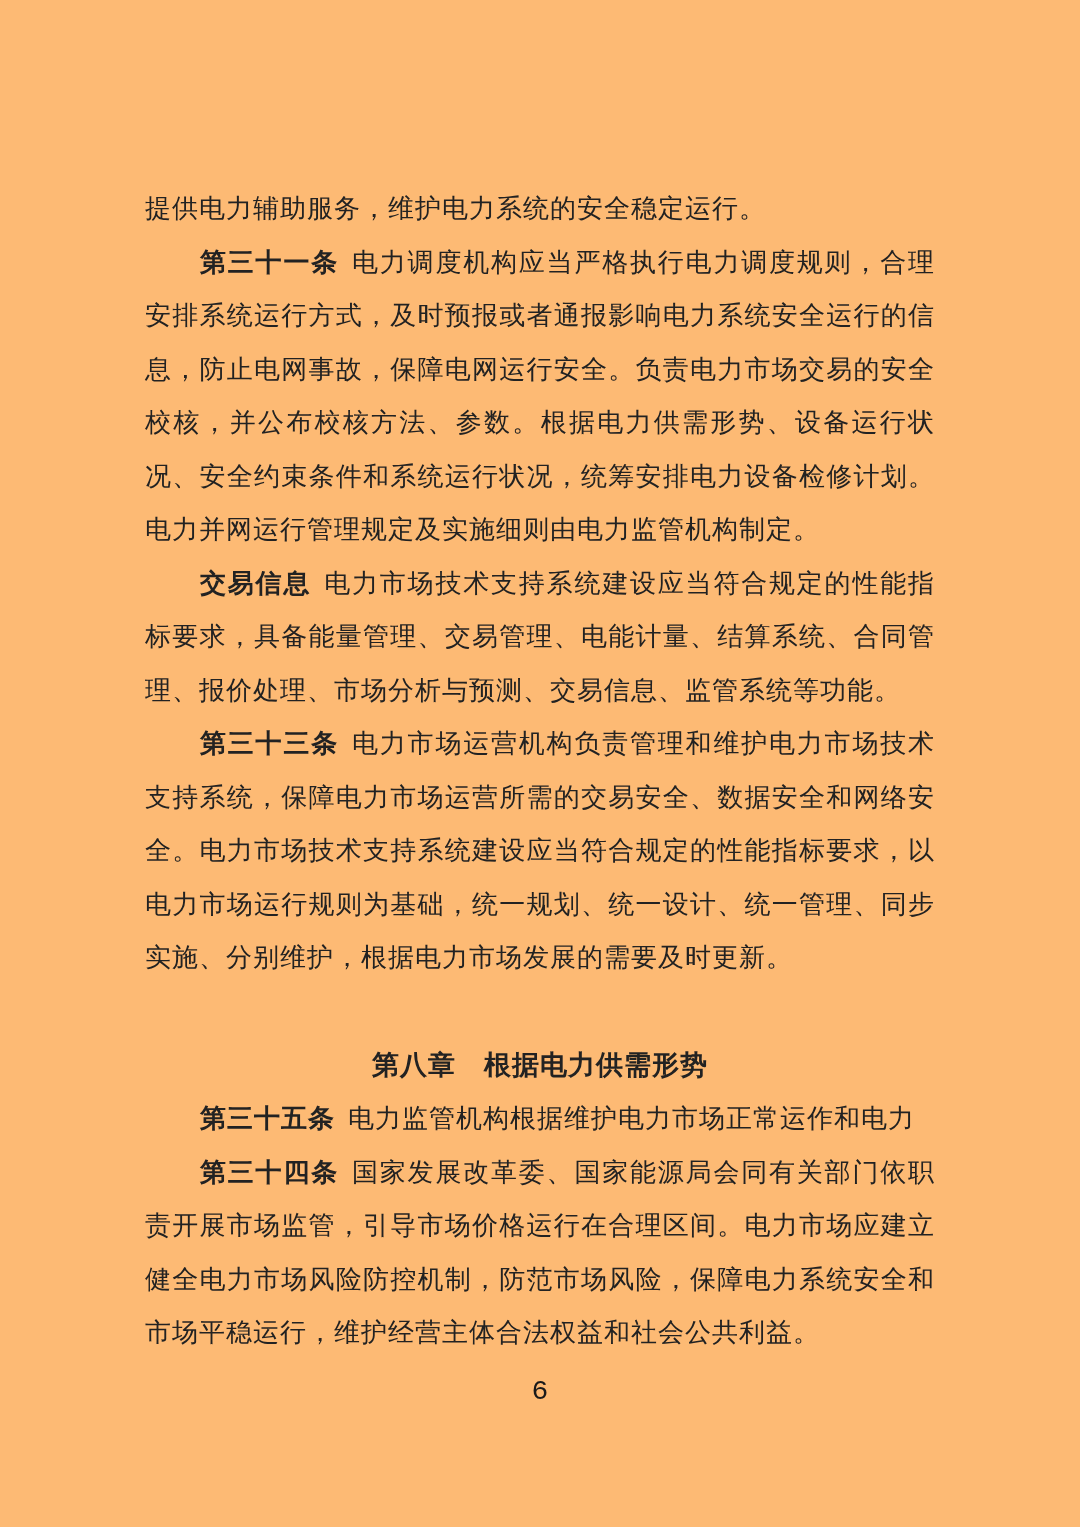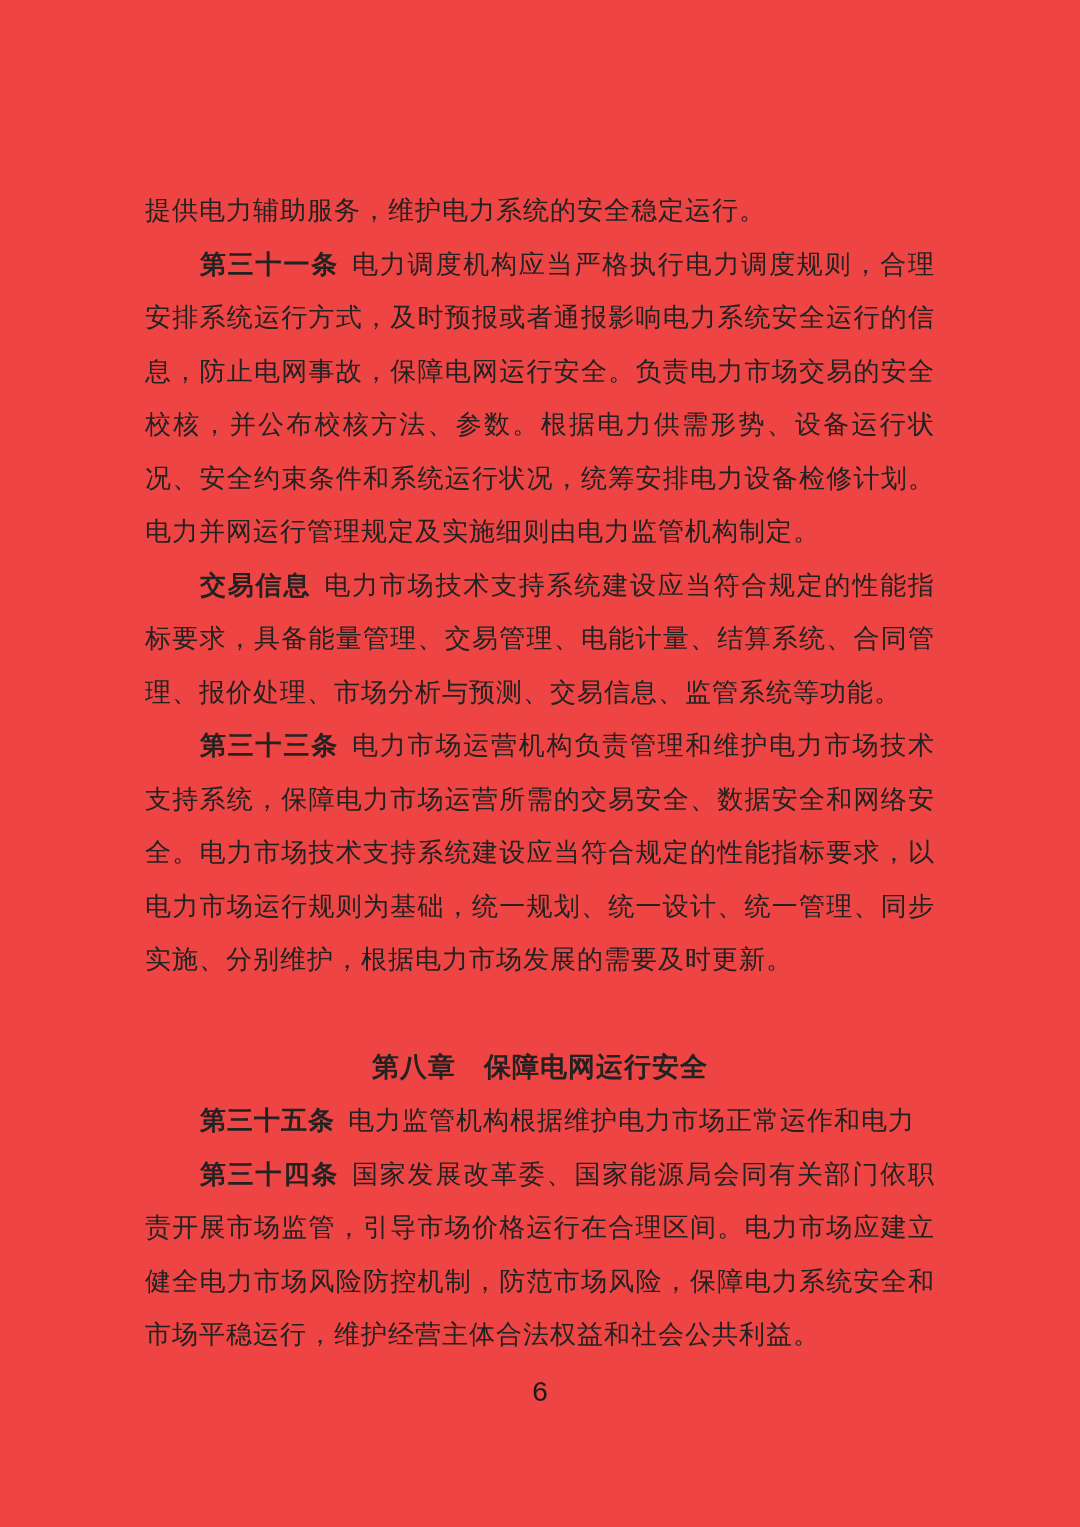--- a/index.html
+++ b/index.html
@@ -4,23 +4,23 @@
 <style>
   html, body {
     margin: 0;
     padding: 0;
     background: #ffffff;
   }
   .page {
     position: relative;
     width: 1080px;
     height: 1527px;
-    background: #ef4444;
+    background: #fdba74;
     overflow: hidden;
-    font-family: Liberation Sans, sans-serif;
+    font-family: Liberation Mono, monospace;
     color: #222222;
   }
   .text-block {
     position: absolute;
     left: 145px;
     top: 184px;
     width: 790px;
     font-size: 26px;
     line-height: 53.5px;
     letter-spacing: 1px;
@@ -74,21 +74,21 @@
     </p>
 
     <p class="para">
       <span class="article-term">交易信息</span><span>电力市场技术支持系统建设应当符合规定的性能指标要求，具备能量管理、交易管理、电能计量、结算系统、合同管理、报价处理、市场分析与预测、交易信息、监管系统等功能。</span>
     </p>
 
     <p class="para">
       <span class="article-term">第三十三条</span><span>电力市场运营机构负责管理和维护电力市场技术支持系统，保障电力市场运营所需的交易安全、数据安全和网络安全。电力市场技术支持系统建设应当符合规定的性能指标要求，以电力市场运行规则为基础，统一规划、统一设计、统一管理、同步实施、分别维护，根据电力市场发展的需要及时更新。</span>
     </p>
 
-    <h2 class="chapter-heading">第八章　保障电网运行安全</h2>
+    <h2 class="chapter-heading">第八章　根据电力供需形势</h2>
 
     <p class="para">
       <span class="article-term">第三十五条</span><span>电力监管机构根据维护电力市场正常运作和电力</span>
     </p>
 
     <p class="para">
       <span class="article-term">第三十四条</span><span>国家发展改革委、国家能源局会同有关部门依职责开展市场监管，引导市场价格运行在合理区间。电力市场应建立健全电力市场风险防控机制，防范市场风险，保障电力系统安全和市场平稳运行，维护经营主体合法权益和社会公共利益。</span>
     </p>
 
   </main>

